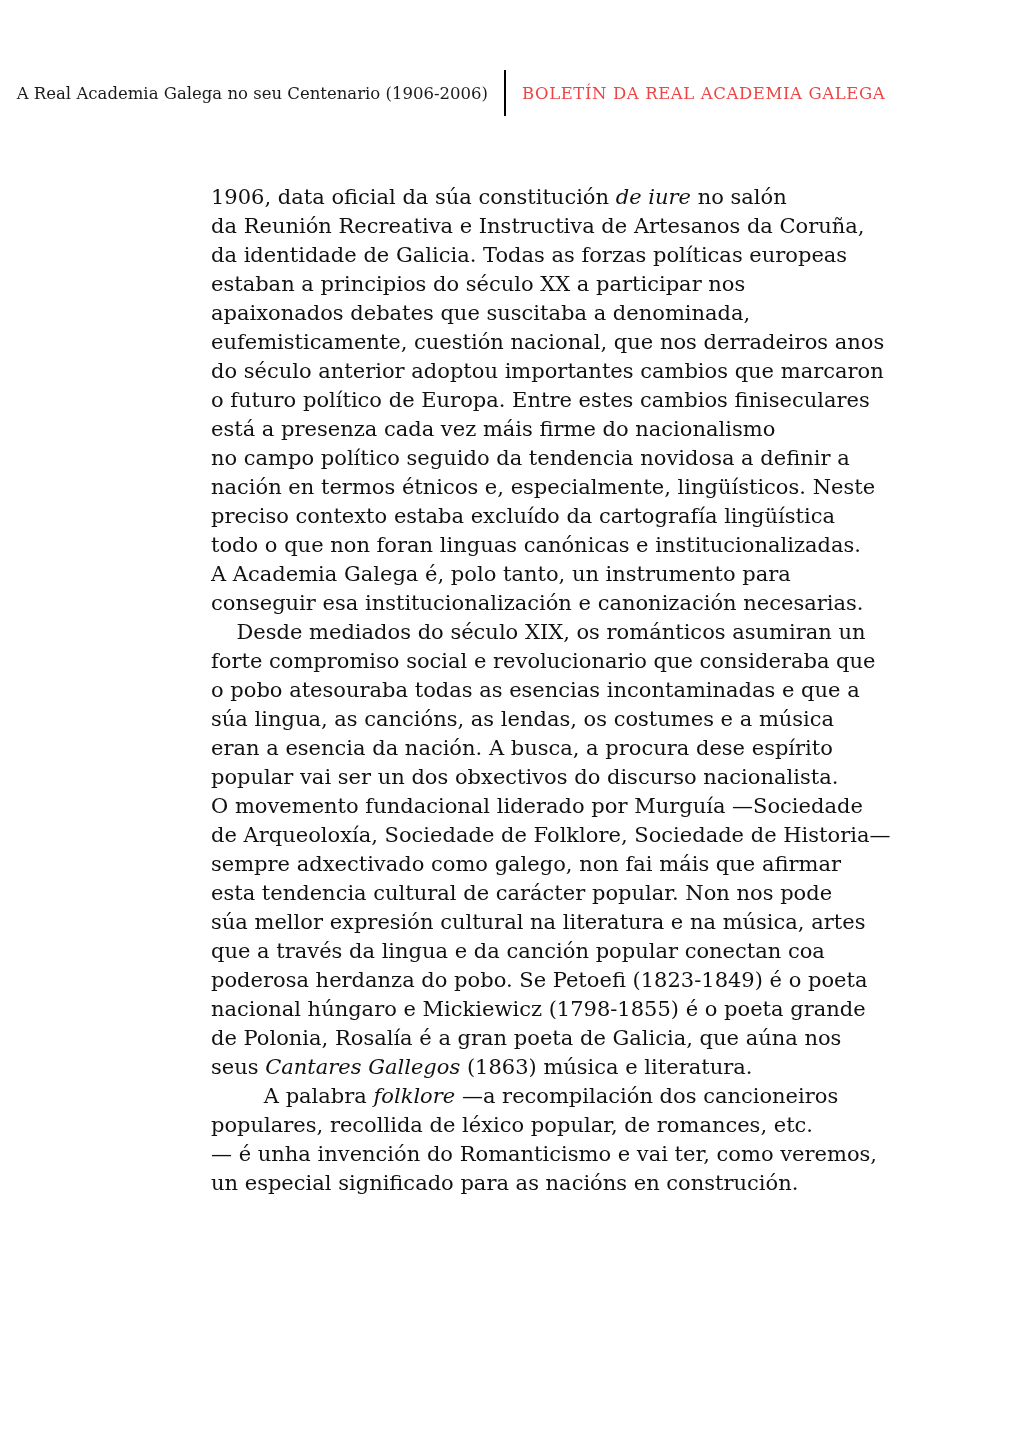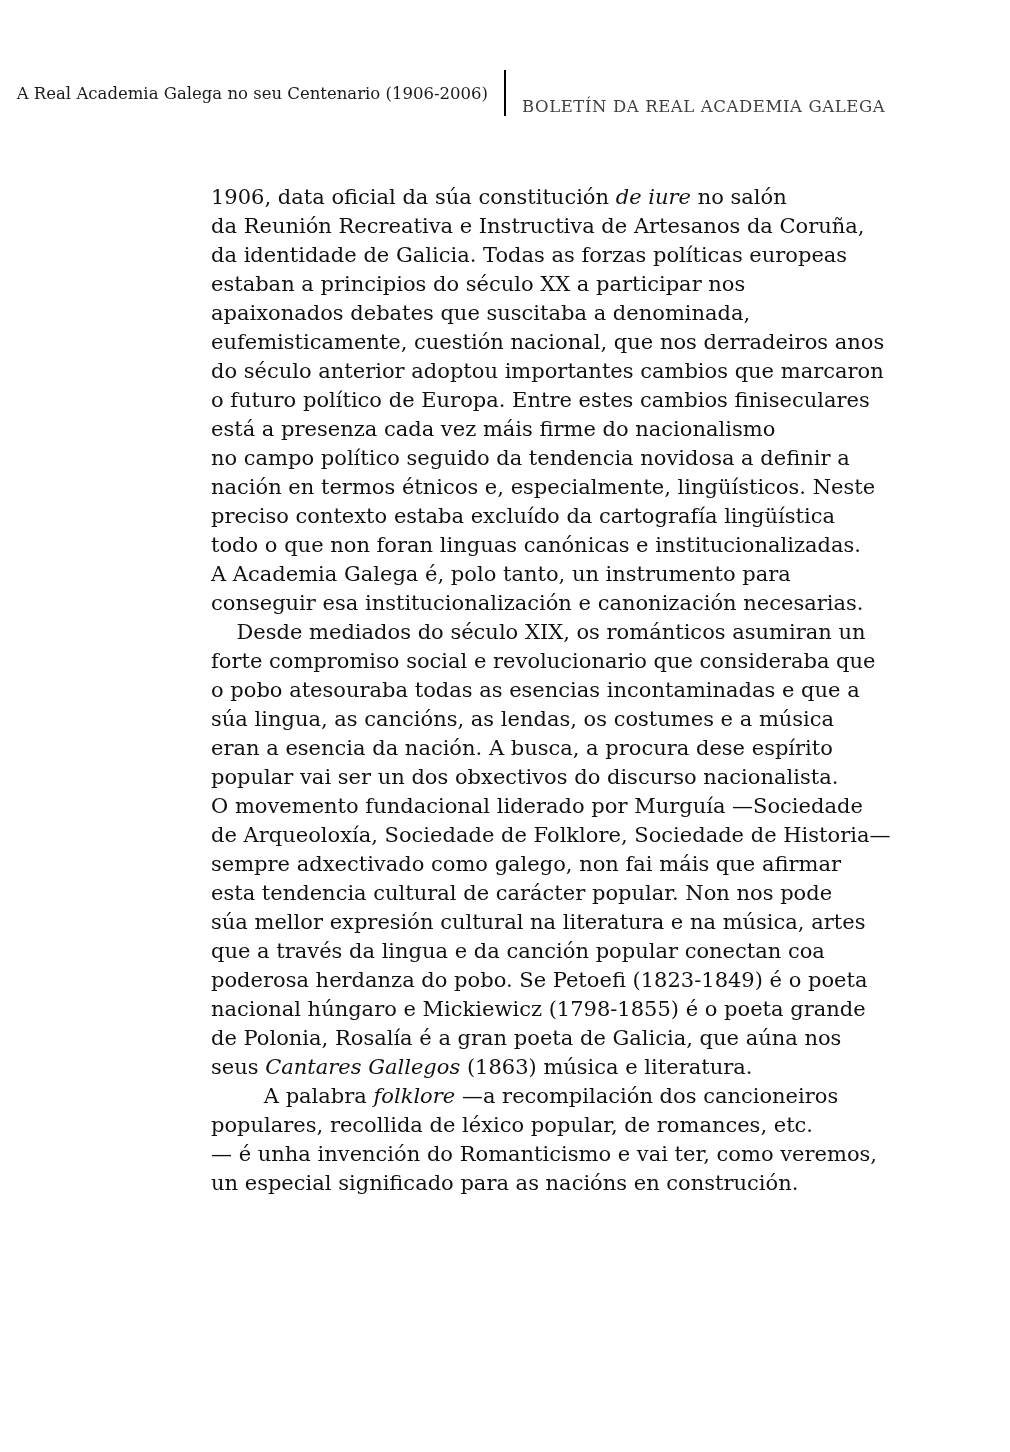--- a/index.html
+++ b/index.html
@@ -28,26 +28,26 @@
   .header-divider {
     position: absolute;
     top: 70px;
     left: 504px;
     width: 2px;
     height: 46px;
     background: #000000;
   }
   .header-right {
     position: absolute;
-    top: 97px;
+    top: 84px;
     left: 522px;
     font-size: 16.5px;
     letter-spacing: 0.6px;
     white-space: nowrap;
-    color: #404040;
+    color: #ef4444;
   }
   
   .body-text {
     position: absolute;
     top: 183px;
     left: 195px;
     width: 672px;
     font-size: 21px;
     line-height: 29px;
     color: #111111;

